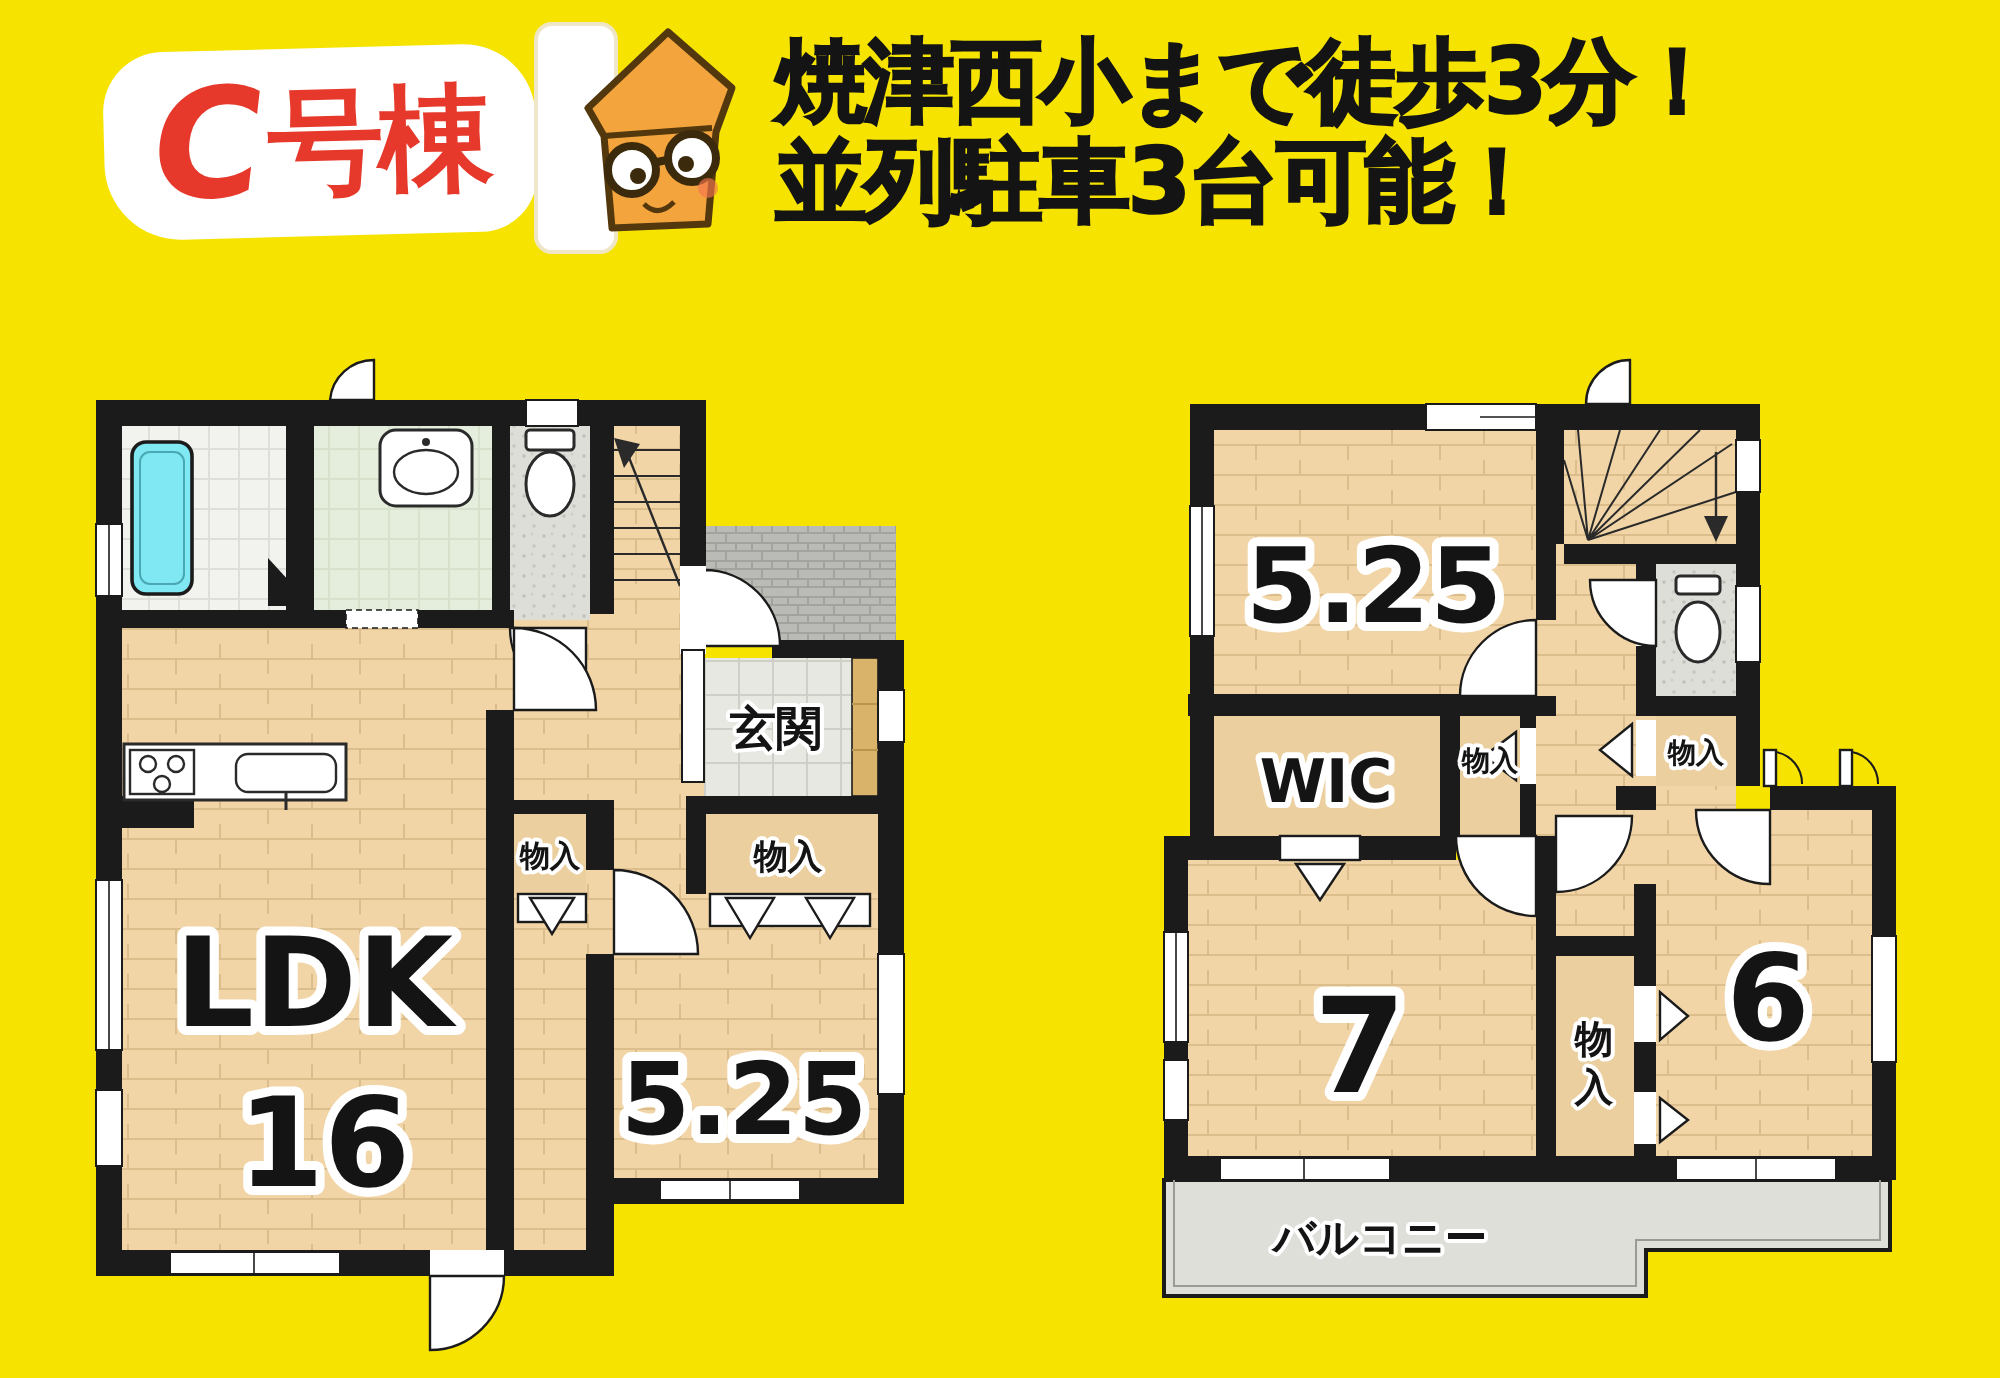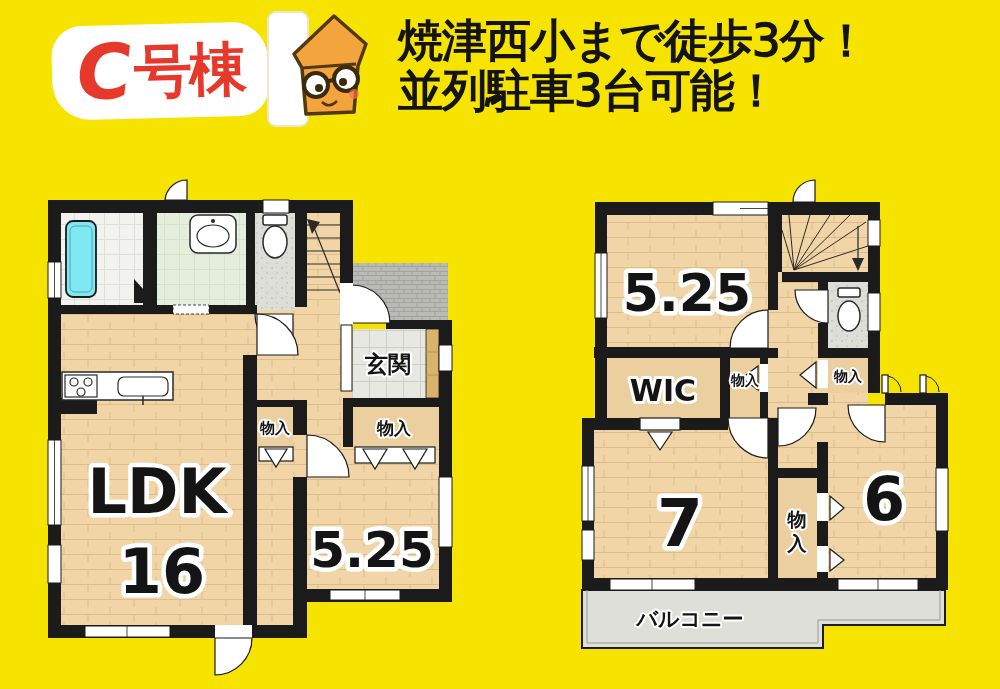--- a/index.html
+++ b/index.html
@@ -5,21 +5,21 @@
   html,body{margin:0;padding:0;}
   .stage{position:relative;width:1000px;height:689px;background:#F6E400;overflow:hidden;
          font-family:"DejaVu Sans",sans-serif;}
   
   .badge{position:absolute;left:52px;top:24px;width:216px;height:94px;background:#fff;
          border-radius:30px 36px 28px 38px;transform:rotate(-1.5deg);
          display:flex;align-items:center;justify-content:center;}
   .badge .letter{color:#E6392B;font-weight:bold;font-size:76px;line-height:1;
                  transform:skewX(-8deg);margin-right:2px;}
   .badge .suffix{color:#E6392B;font-weight:bold;font-size:58px;line-height:1;letter-spacing:-3px;}
-  .headline{position:absolute;left:398px;top:16px;color:#141414;font-weight:normal;
+  .headline{position:absolute;left:388px;top:16px;color:#141414;font-weight:bold;
             font-size:45px;line-height:50px;letter-spacing:-1px;white-space:nowrap;
             -webkit-text-stroke:1.5px #141414;}
   .mascot{position:absolute;left:258px;top:8px;width:115px;height:125px;}
   
   .rl{font-family:"DejaVu Sans",sans-serif;font-weight:bold;fill:#141414;
       stroke:#ffffff;paint-order:stroke;stroke-linejoin:round;text-anchor:middle;}
   .big{stroke-width:9px;}
   .mid{stroke-width:6px;}
   .sml{stroke-width:4px;}
   .wall{fill:#1B1B1B;}

